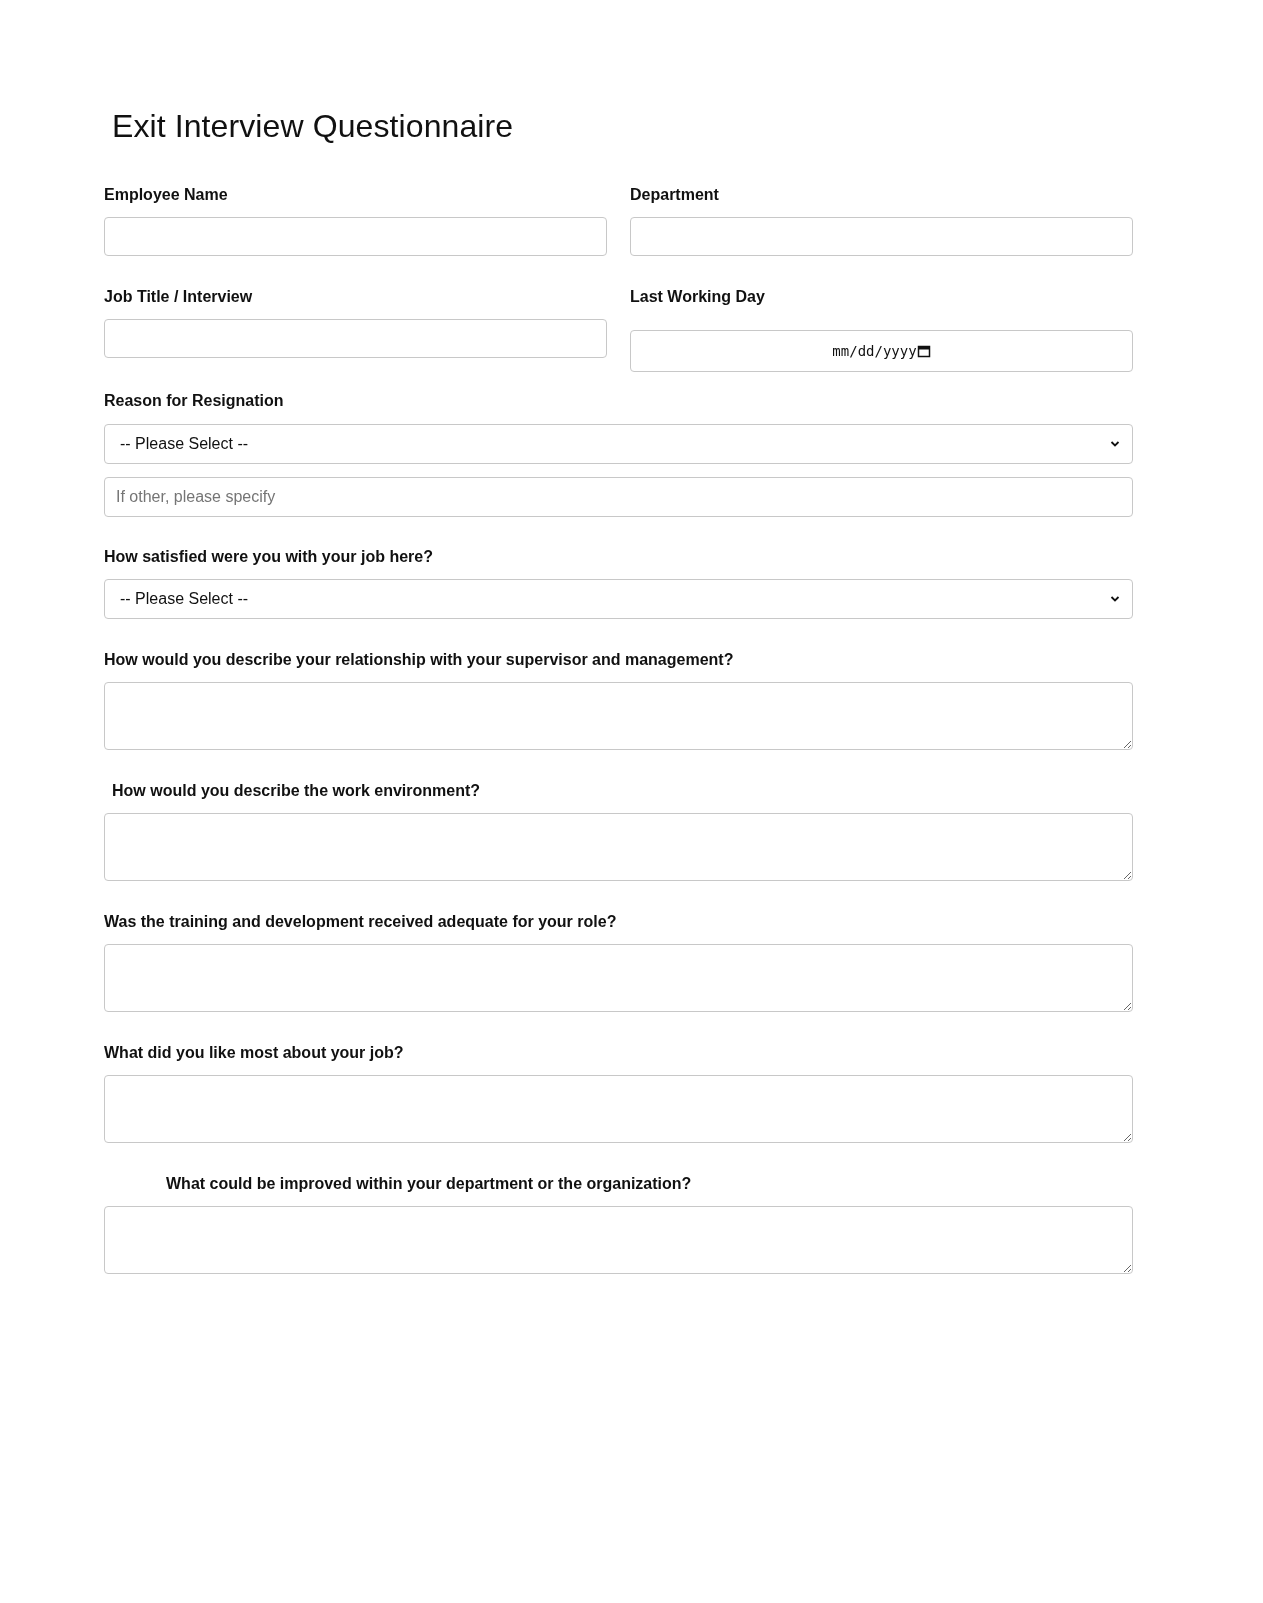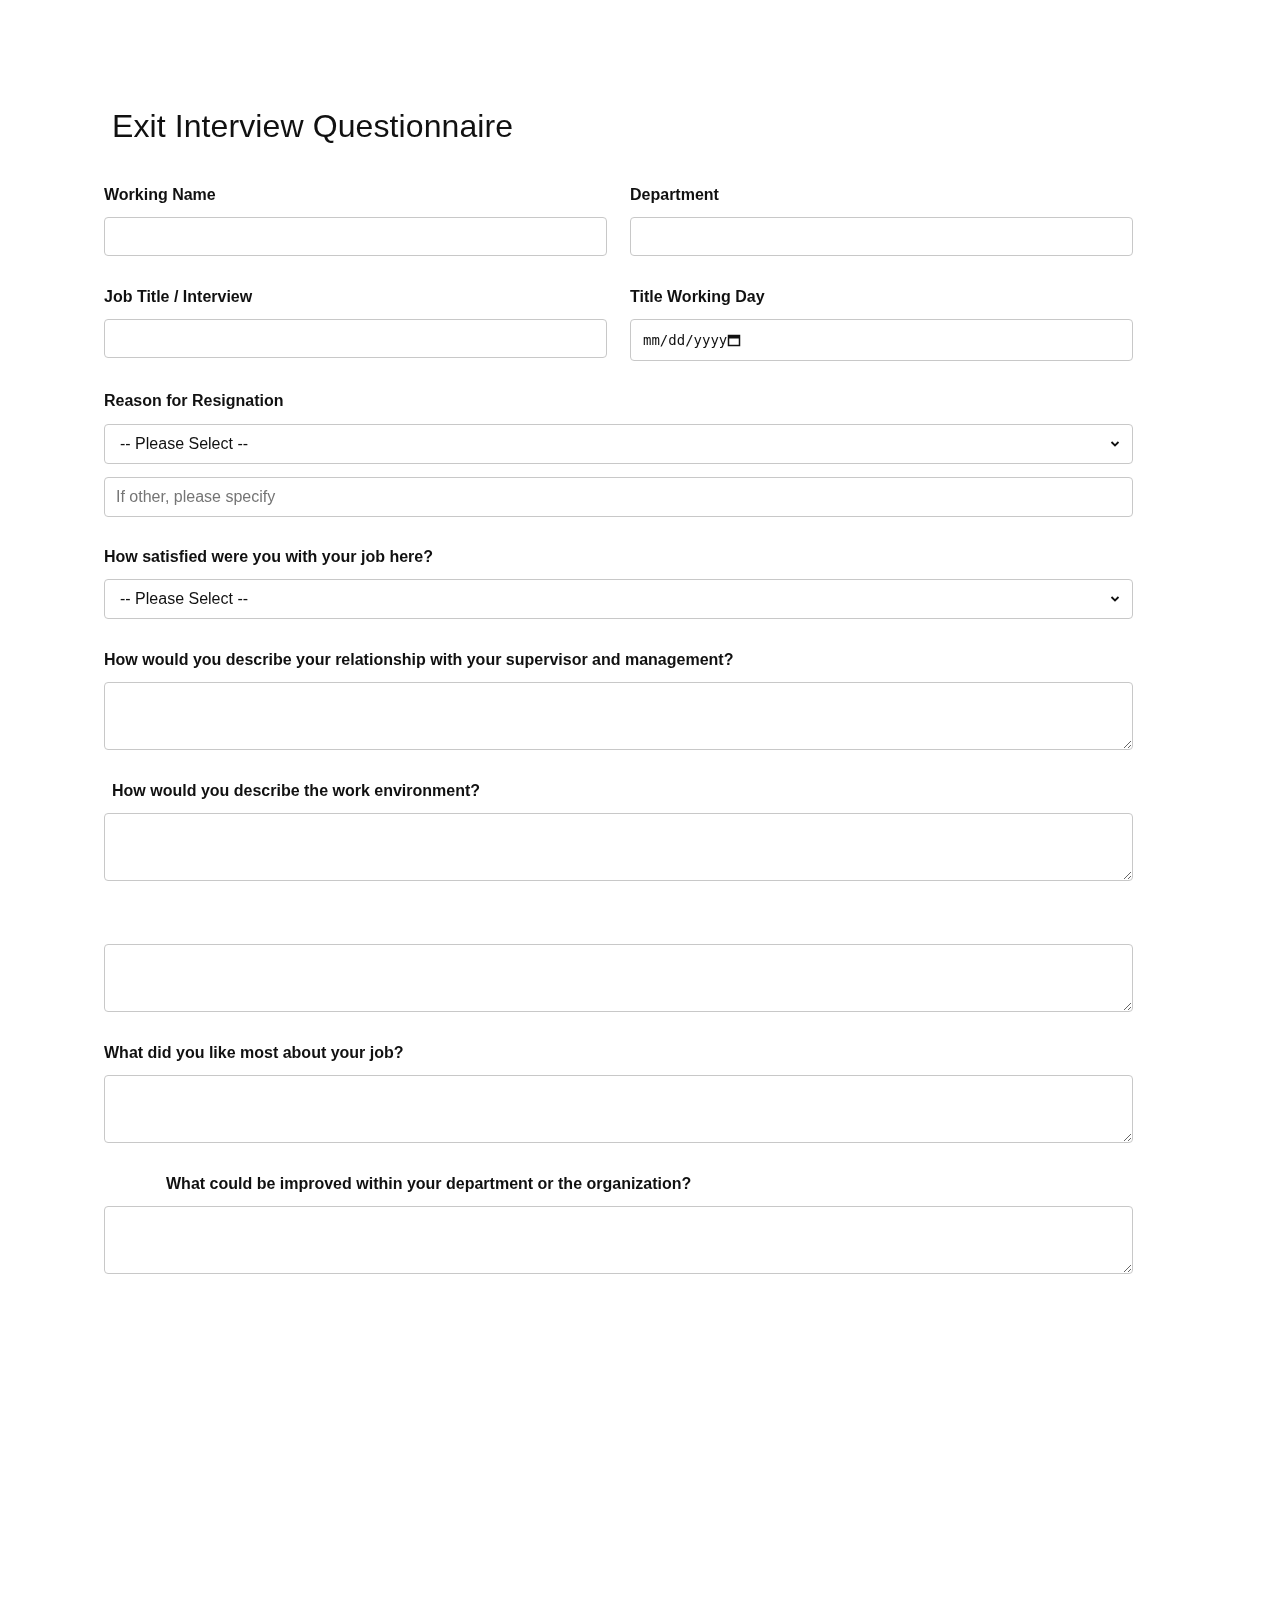--- a/index.html
+++ b/index.html
@@ -4,39 +4,39 @@
   <style>
     html, body { margin: 0; padding: 0; background: #ffffff; }
     body { width: 1263px; height: 1603px; position: relative; overflow: hidden; font-family: "Liberation Sans", sans-serif; color: #111; }
     .page { position: absolute; left: 104px; top: 0; width: 1049px; height: 1295px; overflow: hidden; }
     h1 { position: absolute; top: 100px; left: 0; margin: 8px; font-size: 32px; font-weight: normal; letter-spacing: 0.1px; }
     .lbl { position: absolute; font-size: 16px; font-weight: bold; margin: 0; }
     .field { position: absolute; box-sizing: border-box; border: 1px solid #c8c8c8; border-radius: 4px; background: #fff; font-family: "Liberation Sans", sans-serif; font-size: 16px; padding: 10px 11px; color: #111; }
     .field::placeholder { color: #757575; }
     .sel { display: flex; align-items: center; justify-content: space-between; padding: 0 12px 0 15px; }
     .sel .chev { width: 10px; height: 10px; }
-    .date { display: flex; align-items: center; justify-content: flex-start; padding: 0 12px; font-family: "DejaVu Sans Mono", monospace; font-size: 14px; }
+    .date { display: flex; align-items: center; justify-content: center; padding: 0 12px; font-family: "DejaVu Sans Mono", monospace; font-size: 14px; margin-top: 11px; }
     textarea.field { resize: vertical; padding: 8px 11px; }
   </style>
 </head>
 <body>
 
 <div class="page">
   <h1>Exit Interview Questionnaire</h1>
 
-  <label class="lbl" style="top:186px;left:0;">Working Name</label>
+  <label class="lbl" style="top:186px;left:0;">Employee Name</label>
   <input class="field" style="top: 217px; left: 0px; width: 503px; height: 39px;" type="text">
 
   <label class="lbl" style="top:186px;left:526px;">Department</label>
   <input class="field" style="top: 217px; left: 526px; width: 503px; height: 39px;" type="text">
 
   <label class="lbl" style="top:288px;left:0;">Job Title / Interview</label>
   <input class="field" style="top: 319px; left: 0px; width: 503px; height: 39px;" type="text">
 
-  <label class="lbl" style="top:288px;left:526px;">Title Working Day</label>
+  <label class="lbl" style="top:288px;left:526px;">Last Working Day</label>
   <div class="field date" style="top:319px;left:526px;width:503px;height:42px;">
     <span>mm/dd/yyyy</span>
     <svg width="14" height="14" viewBox="0 0 14 14">
         <rect x="1.5" y="2.5" width="11" height="10" fill="none" stroke="#111" stroke-width="1.5"></rect>
         <rect x="1.5" y="2.5" width="11" height="3" fill="#111"></rect>
       </svg>
   </div>
 
   <label class="lbl" style="top:392px;left:0;">Reason for Resignation</label>
   <div class="field sel" style="top:424px;left:0;width:1029px;height:40px;">
@@ -54,20 +54,21 @@
         <path d="M1.5 3 L5 6.5 L8.5 3" fill="none" stroke="#111" stroke-width="1.8"></path>
       </svg>
   </div>
 
   <label class="lbl" style="top:651px;left:0;">How would you describe your relationship with your supervisor and management?</label>
   <textarea class="field" style="top: 682px; left: 0px; width: 1029px; height: 68px;"></textarea>
 
   <label class="lbl" style="top:782px;left:8px;">How would you describe the work environment?</label>
   <textarea class="field" style="top: 813px; left: 0px; width: 1029px; height: 68px;"></textarea>
 
+  <label class="lbl" style="top:913px;left:0;">Was the training and development received adequate for your role?</label>
   <textarea class="field" style="top: 944px; left: 0px; width: 1029px; height: 68px;"></textarea>
 
   <label class="lbl" style="top:1044px;left:0;">What did you like most about your job?</label>
   <textarea class="field" style="top: 1075px; left: 0px; width: 1029px; height: 68px;"></textarea>
 
   <label class="lbl" style="top:1175px;left:18px;margin-left:44px;">What could be improved within your department or the organization?</label>
   <textarea class="field" style="top: 1206px; left: 0px; width: 1029px; height: 68px;"></textarea>
 </div>
 
 </body></html>

